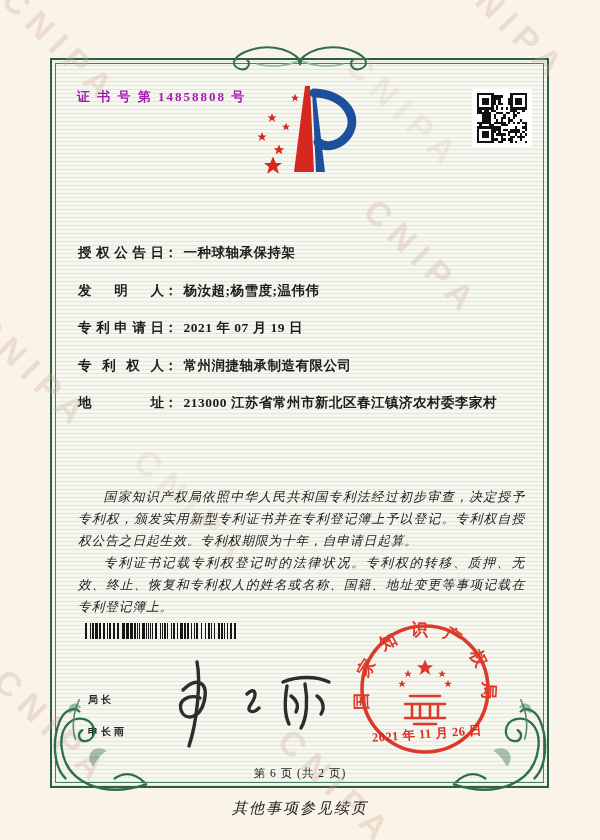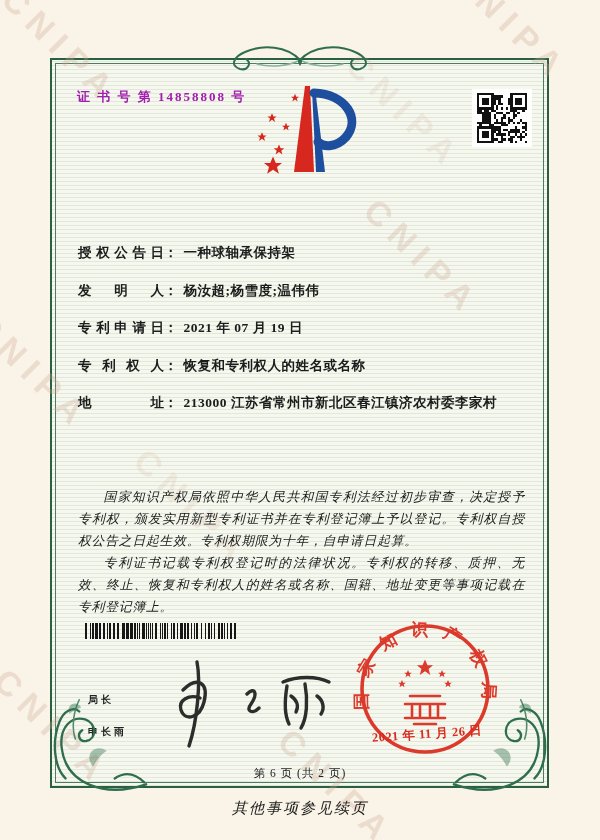--- a/index.html
+++ b/index.html
@@ -288,21 +288,21 @@
       <div class="frow">
         <span class="flabel">授权公告日</span><span class="fcolon">：</span><span class="fvalue">一种球轴承保持架</span>
       </div>
       <div class="frow">
         <span class="flabel">发明人</span><span class="fcolon">：</span><span class="fvalue">杨汝超;杨雪度;温伟伟</span>
       </div>
       <div class="frow">
         <span class="flabel">专利申请日</span><span class="fcolon">：</span><span class="fvalue">2021 年 07 月 19 日</span>
       </div>
       <div class="frow">
-        <span class="flabel">专利权人</span><span class="fcolon">：</span><span class="fvalue">恢复和专利权人的姓名或名称</span>
+        <span class="flabel">专利权人</span><span class="fcolon">：</span><span class="fvalue">常州润捷轴承制造有限公司</span>
       </div>
       <div class="frow">
         <span class="flabel">地址</span><span class="fcolon">：</span><span class="fvalue">213000 江苏省常州市新北区春江镇济农村委李家村</span>
       </div>
     </div>
 
     <div class="body-text">
       <p>国家知识产权局依照中华人民共和国专利法经过初步审查，决定授予专利权，颁发实用新型专利证书并在专利登记簿上予以登记。专利权自授权公告之日起生效。专利权期限为十年，自申请日起算。</p>
       <p>专利证书记载专利权登记时的法律状况。专利权的转移、质押、无效、终止、恢复和专利权人的姓名或名称、国籍、地址变更等事项记载在专利登记簿上。</p>
     </div>

